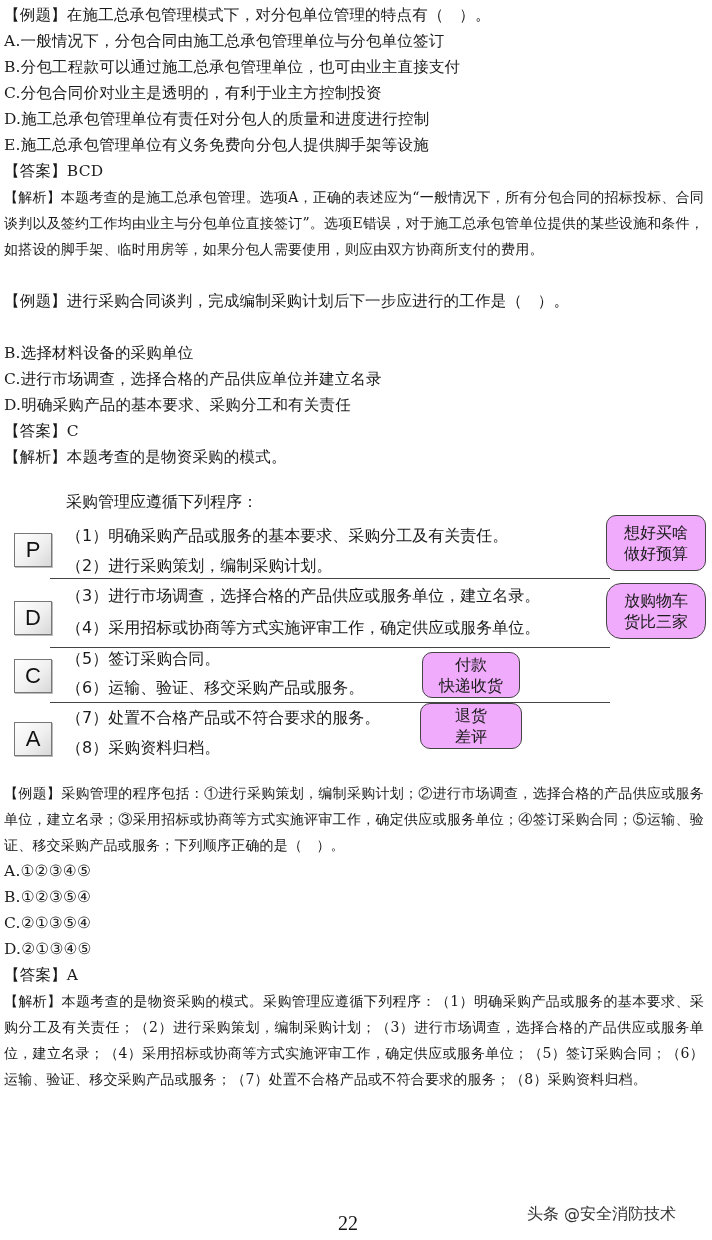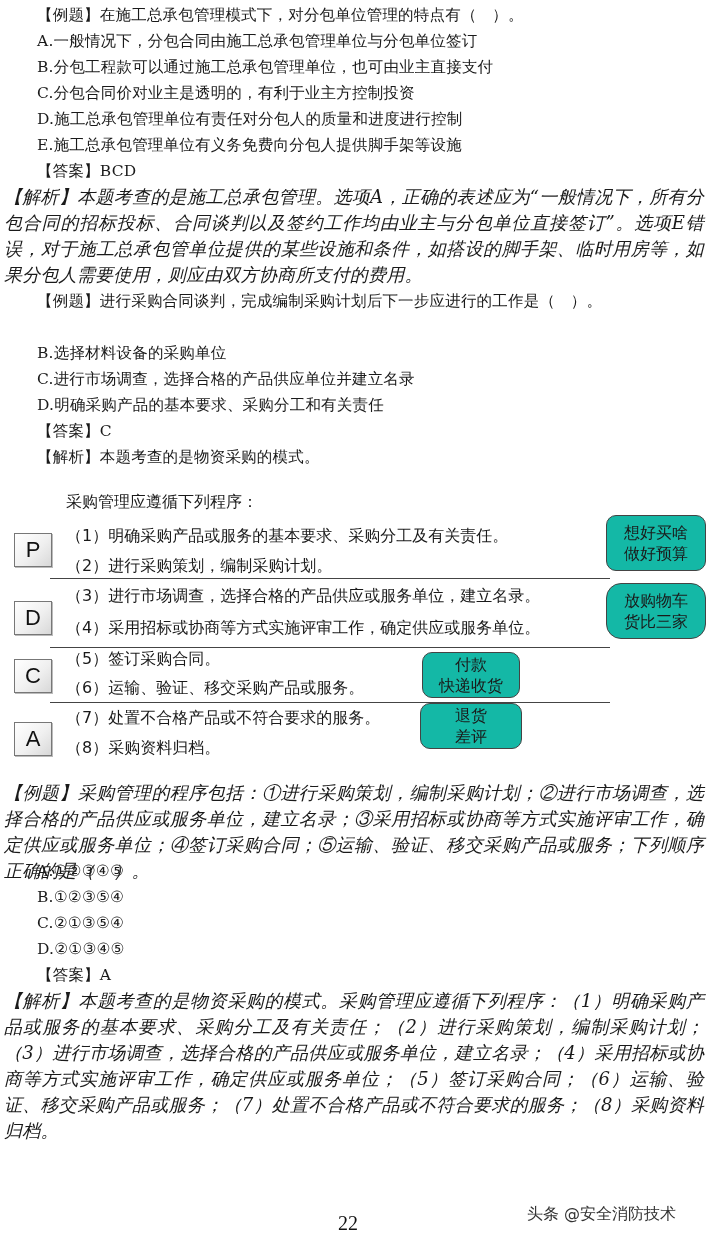--- a/index.html
+++ b/index.html
@@ -1,34 +1,34 @@
 <!DOCTYPE html>
 <html><head>
 <meta charset="utf-8">
 <style>
   html, body { margin: 0; padding: 0; background: #ffffff; }
   body { width: 712px; height: 1240px; position: relative; overflow: hidden;
          font-family: "DejaVu Serif", "Liberation Serif", serif; color: #1a1a1a; }
   .page { position: absolute; left: 0; top: 0; width: 712px; height: 1240px; }
   .line { position: absolute; left: 4px; right: 6px; font-size: 15.5px; line-height: 26px;
-          white-space: nowrap; letter-spacing: 0.2px; margin-left: 33px; }
-  .para { position: absolute; left: 4px; width: 700px; font-size: 18px; line-height: 26px;
-          text-align: justify; letter-spacing: 0.2px; font-style: italic; }
+          white-space: nowrap; letter-spacing: 0.2px; }
+  .para { position: absolute; left: 4px; width: 700px; font-size: 14px; line-height: 26px;
+          text-align: justify; letter-spacing: 0.2px; }
 
   
   .diagram { position: absolute; left: 0; top: 488px; width: 712px; height: 280px;
              font-family: "DejaVu Sans", "Liberation Sans", sans-serif; }
   .d-title { position: absolute; left: 66px; top: 4px; font-size: 16px; }
   .step { position: absolute; left: 66px; font-size: 16px; white-space: nowrap; }
   .letter { position: absolute; left: 14px; width: 36px; height: 32px;
             border: 1px solid #777; background: linear-gradient(135deg,#ffffff 0%,#f0f0f0 55%,#d8d8d8 100%);
             box-shadow: 1px 1px 0 #bbb; font-size: 22px; line-height: 32px; text-align: center;
             font-family: "Liberation Sans", sans-serif; color: #111; }
   .divider { position: absolute; left: 50px; width: 560px; height: 0; border-top: 1.5px solid #444; }
-  .note { position: absolute; border: 1.5px solid #444; border-radius: 10px; background: #14b8a6;
+  .note { position: absolute; border: 1.5px solid #444; border-radius: 10px; background: #f0abfc;
           font-size: 16px; line-height: 21px; text-align: center; display: flex;
           flex-direction: column; justify-content: center; }
 
   .footer-page { position: absolute; left: 338px; top: 1212px; font-size: 20px;
                  font-family: Liberation Serif, serif; color: #111; }
   .watermark { position: absolute; left: 527px; top: 1204px; font-size: 16px; color: #333;
                font-family: "DejaVu Sans", sans-serif; }
 </style>
 </head>
 <body>

